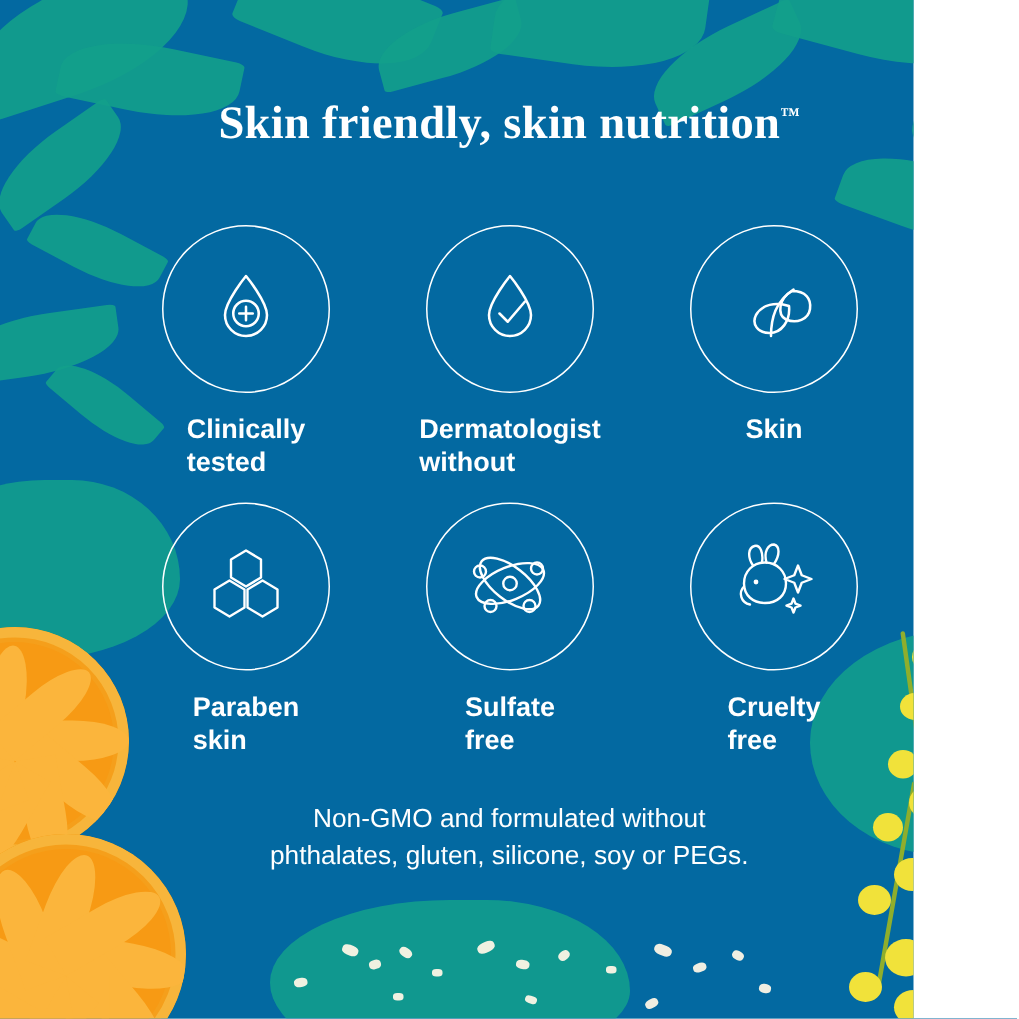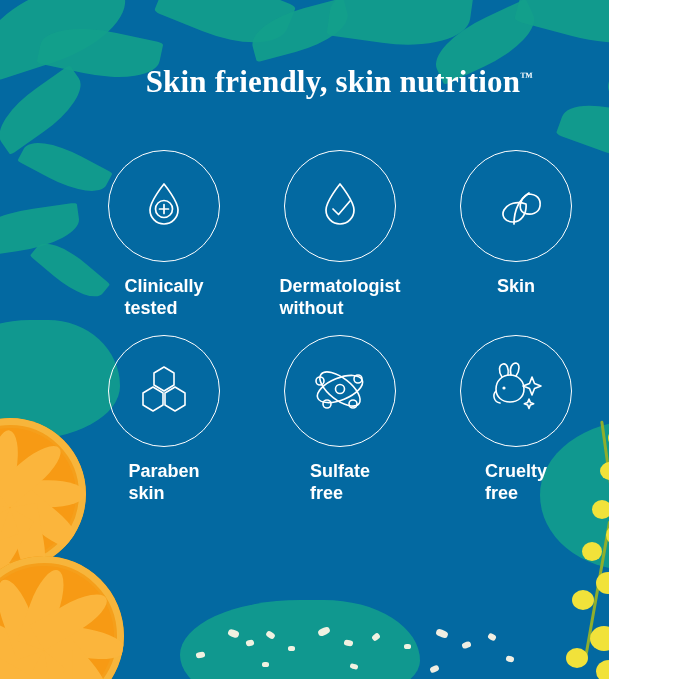--- a/index.html
+++ b/index.html
@@ -268,20 +268,22 @@
             <path d="M47 44 l1.3 3.4 3.4 1.3 -3.4 1.3 -1.3 3.4 -1.3-3.4 -3.4-1.3 3.4-1.3 Z" stroke-linejoin="round"></path>
           </svg>
         </span>
       </div>
       <div class="badge-label">Cruelty
 free</div>
     </div>
 
   </div>
 
+  <div class="footnote">Non-GMO and formulated without
+phthalates, gluten, silicone, soy or PEGs.</div>
 
   <div class="orange" style="left:-66px; top:418px; width:152px; height:152px;">
     <div class="rind"></div>
     <div class="flesh"></div>
     <div class="seg" style="transform:rotate(0deg) translateY(-50%);"></div>
     <div class="seg" style="transform:rotate(40deg) translateY(-50%);"></div>
     <div class="seg" style="transform:rotate(80deg) translateY(-50%);"></div>
     <div class="seg" style="transform:rotate(120deg) translateY(-50%);"></div>
     <div class="seg" style="transform:rotate(160deg) translateY(-50%);"></div>
     <div class="seg" style="transform:rotate(200deg) translateY(-50%);"></div>

